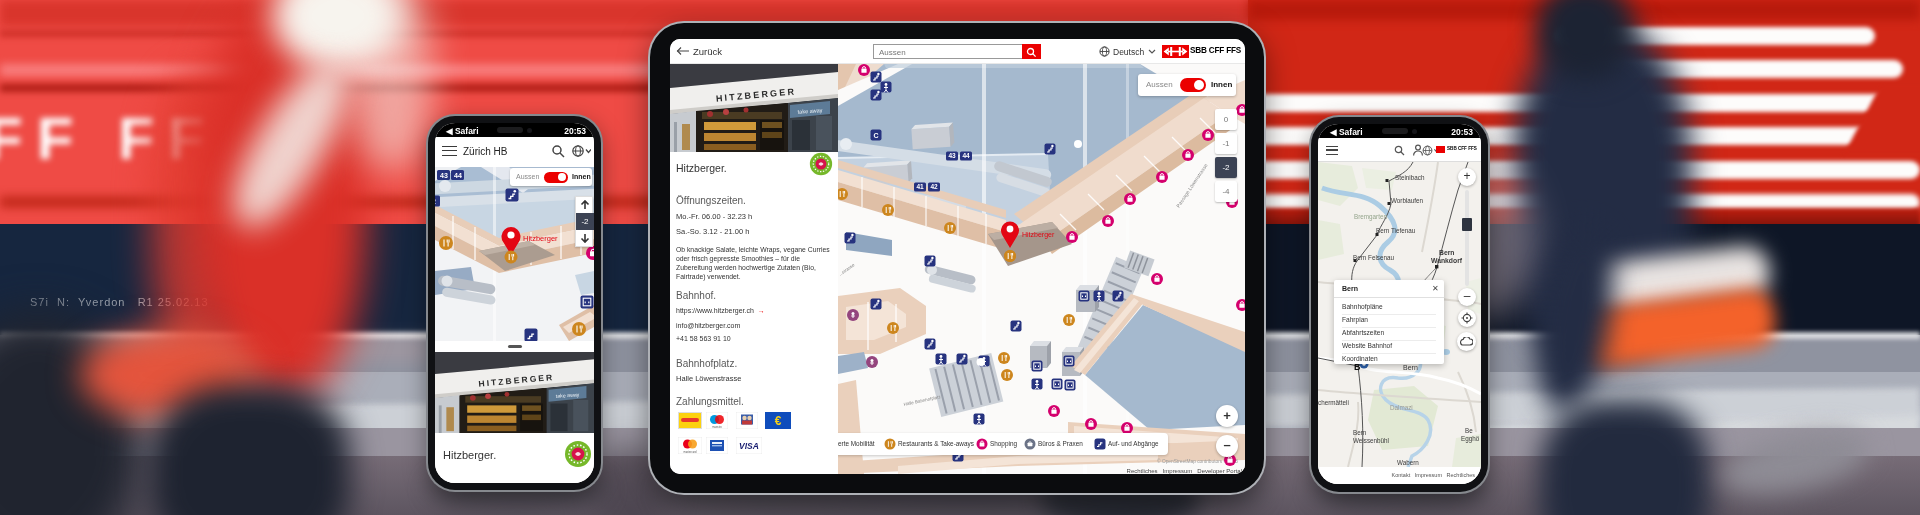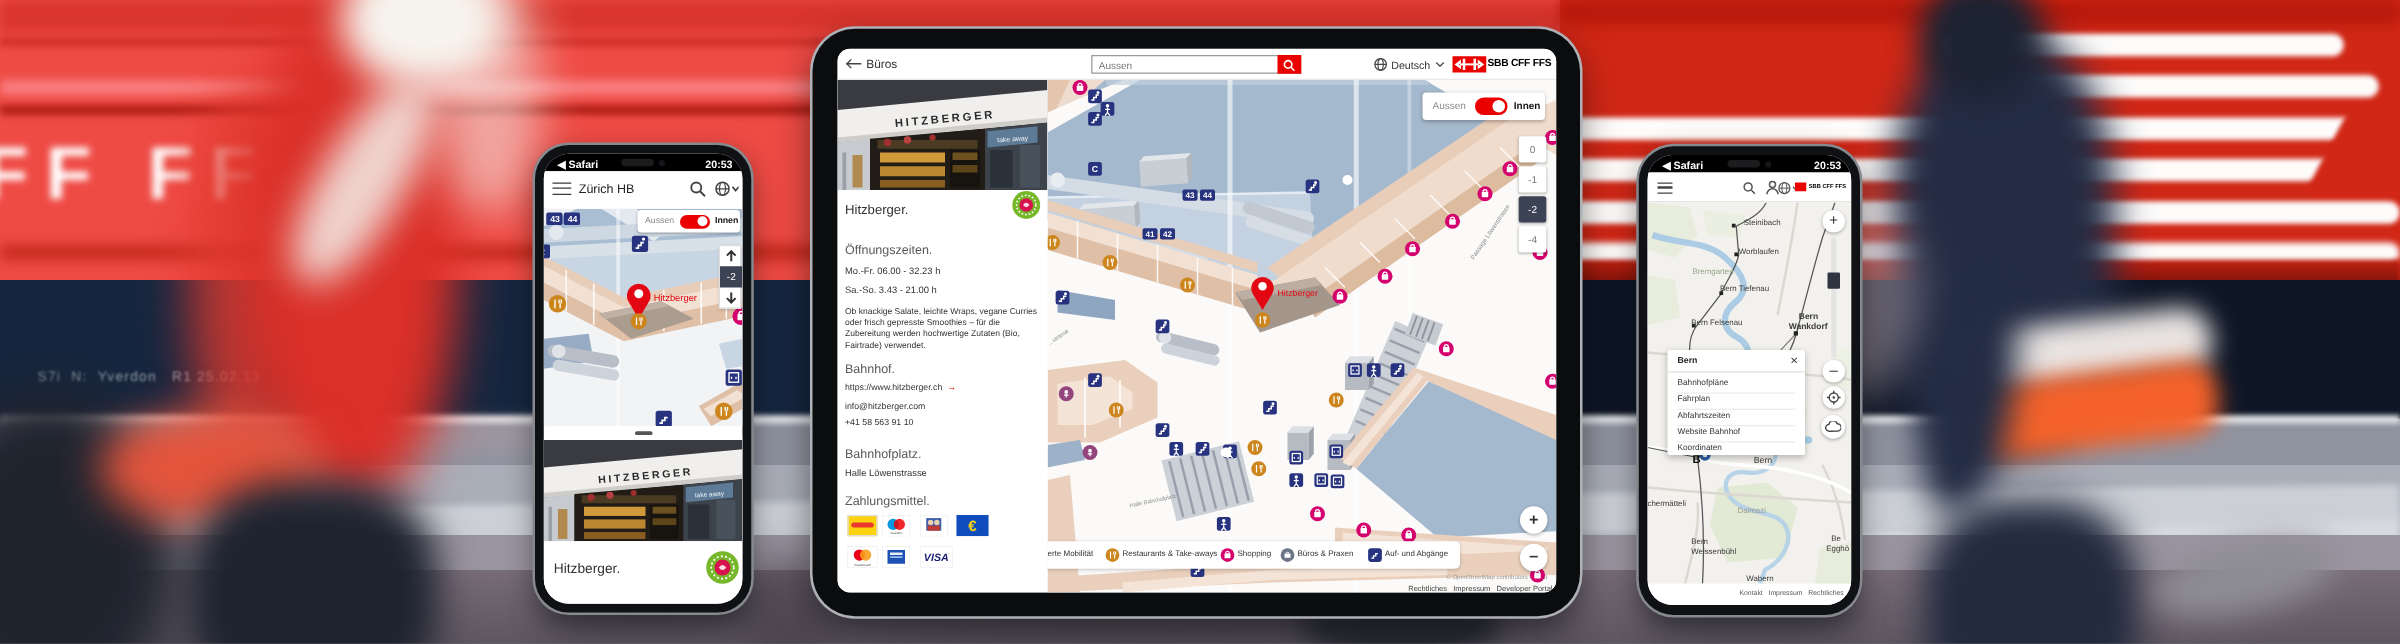--- a/index.html
+++ b/index.html
@@ -332,21 +332,21 @@
     <div class="abs" style="left:0;top:0;width:614px;height:470px;border-radius:34px;background:#0b0c0e;box-shadow:0 0 0 2px #aeb1b6, 0 10px 30px rgba(0,0,0,.5);"></div>
 
     <div class="abs" style="left:20px;top:16px;width:575px;height:435px;border-radius:10px;background:#fff;overflow:hidden;">
 
       <div class="abs" style="left:0;top:0;width:575px;height:25px;background:#fff;border-bottom:1px solid #e8e8e8;">
 
         <svg class="abs" style="left:6px;top:7px;" width="14" height="10">
             <line x1="1" y1="5" x2="13" y2="5" stroke="#444" stroke-width="1.1"></line>
             <path d="M5 1.5 L1.5 5 L5 8.5" fill="none" stroke="#444" stroke-width="1.1"></path>
           </svg>
-        <span class="abs" style="left:23px;top:7px;font-size:9.5px;color:#333;">Büros</span>
+        <span class="abs" style="left:23px;top:7px;font-size:9.5px;color:#333;">Zurück</span>
 
         <div class="abs" style="left:203px;top:5px;width:168px;height:15px;border:1px solid #999;background:#fff;">
           <span class="abs" style="left:5px;top:3px;font-size:8px;color:#777;">Aussen</span>
         </div>
 
         <div class="abs" style="left:352px;top:5px;width:19px;height:15px;background:#eb0000;">
           <svg class="abs" style="left:4px;top:2.5px;" width="11" height="11">
               <circle cx="4.5" cy="4.5" r="3" fill="none" stroke="#fff" stroke-width="1.3"></circle>
               <line x1="6.8" y1="6.8" x2="9.6" y2="9.6" stroke="#fff" stroke-width="1.3"></line>
             </svg>
@@ -415,21 +415,21 @@
             <circle cx="14" cy="14" r="6.4" fill="#d6134c"></circle>
             <path d="M11 14 q3 -4 6 0 q-3 4 -6 0z" fill="#fff" opacity=".85"></path>
           </svg>
 
         <span class="abs" style="left:6px;top:98px;font-size:10.5px;color:#333;">Hitzberger.</span>
 
         <span class="abs" style="left:6px;top:131px;font-size:10px;color:#595959;">Öffnungszeiten.</span>
 
         <span class="abs" style="left:6px;top:148px;font-size:7.5px;color:#333;">Mo.-Fr. 06.00 - 32.23 h</span>
 
-        <span class="abs" style="left:6px;top:163px;font-size:7.5px;color:#333;">Sa.-So. 3.43 - 21.00 h</span>
+        <span class="abs" style="left:6px;top:163px;font-size:7.5px;color:#333;">Sa.-So. 3.12 - 21.00 h</span>
 
         <div class="abs" style="left:6px;top:181px;width:156px;font-size:6.8px;line-height:9px;color:#333;">Ob knackige Salate, leichte Wraps, vegane Curries oder frisch gepresste Smoothies – für die Zubereitung werden hochwertige Zutaten (Bio, Fairtrade) verwendet.</div>
 
         <span class="abs" style="left:6px;top:226px;font-size:10px;color:#595959;">Bahnhof.</span>
 
         <span class="abs" style="left:6px;top:243px;font-size:7px;color:#333;">https://www.hitzberger.ch&nbsp;&nbsp;<span style="color:#eb0000;">→</span></span>
 
         <span class="abs" style="left:6px;top:258px;font-size:7px;color:#333;">info@hitzberger.com</span>
 
         <span class="abs" style="left:6px;top:271px;font-size:7px;color:#333;">+41 58 563 91 10</span>

